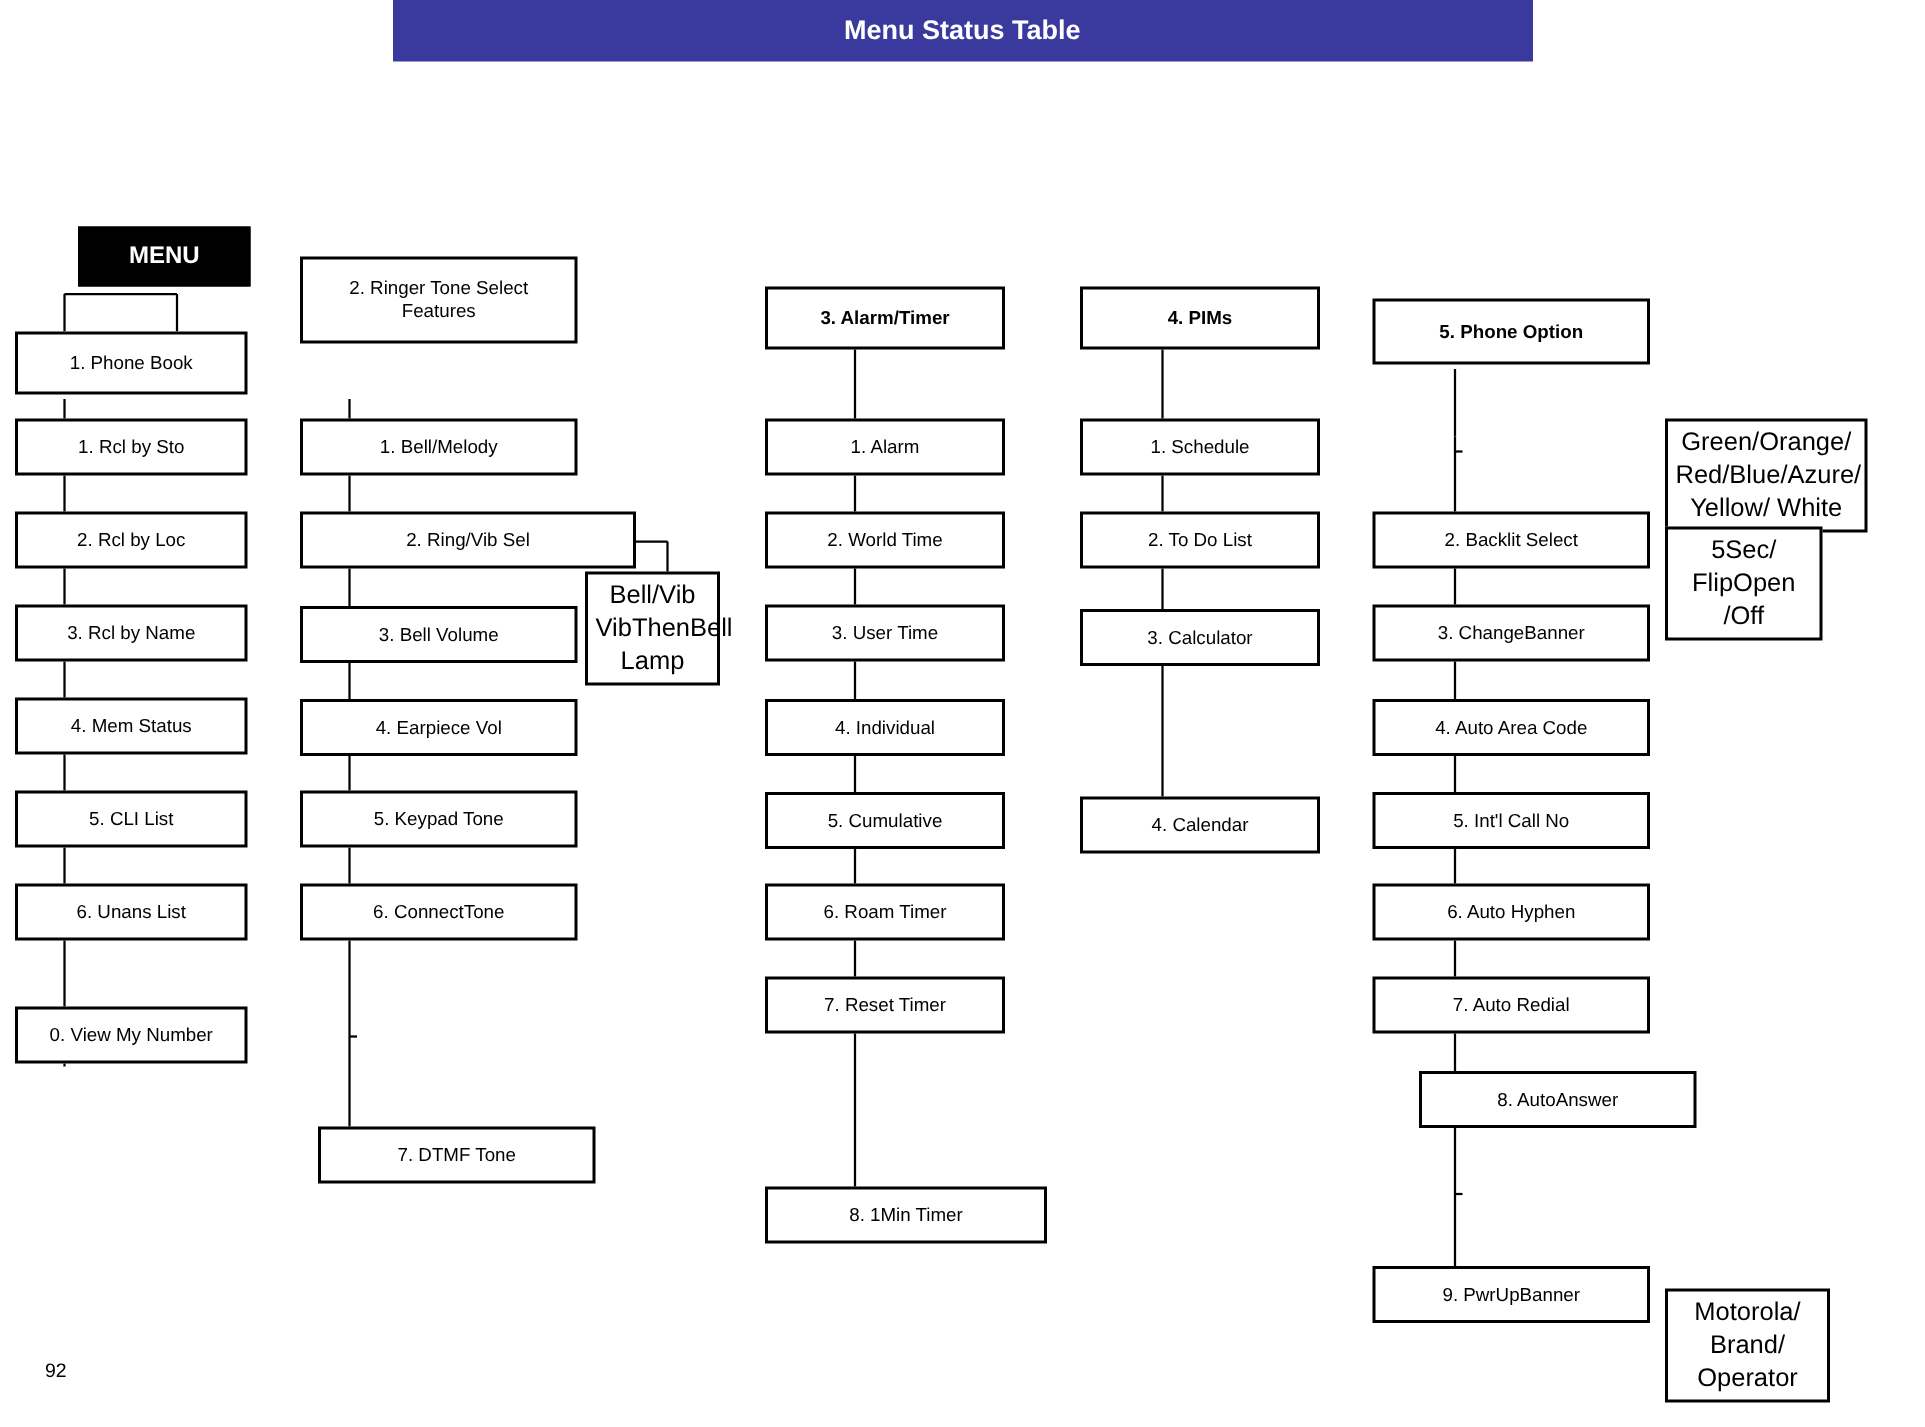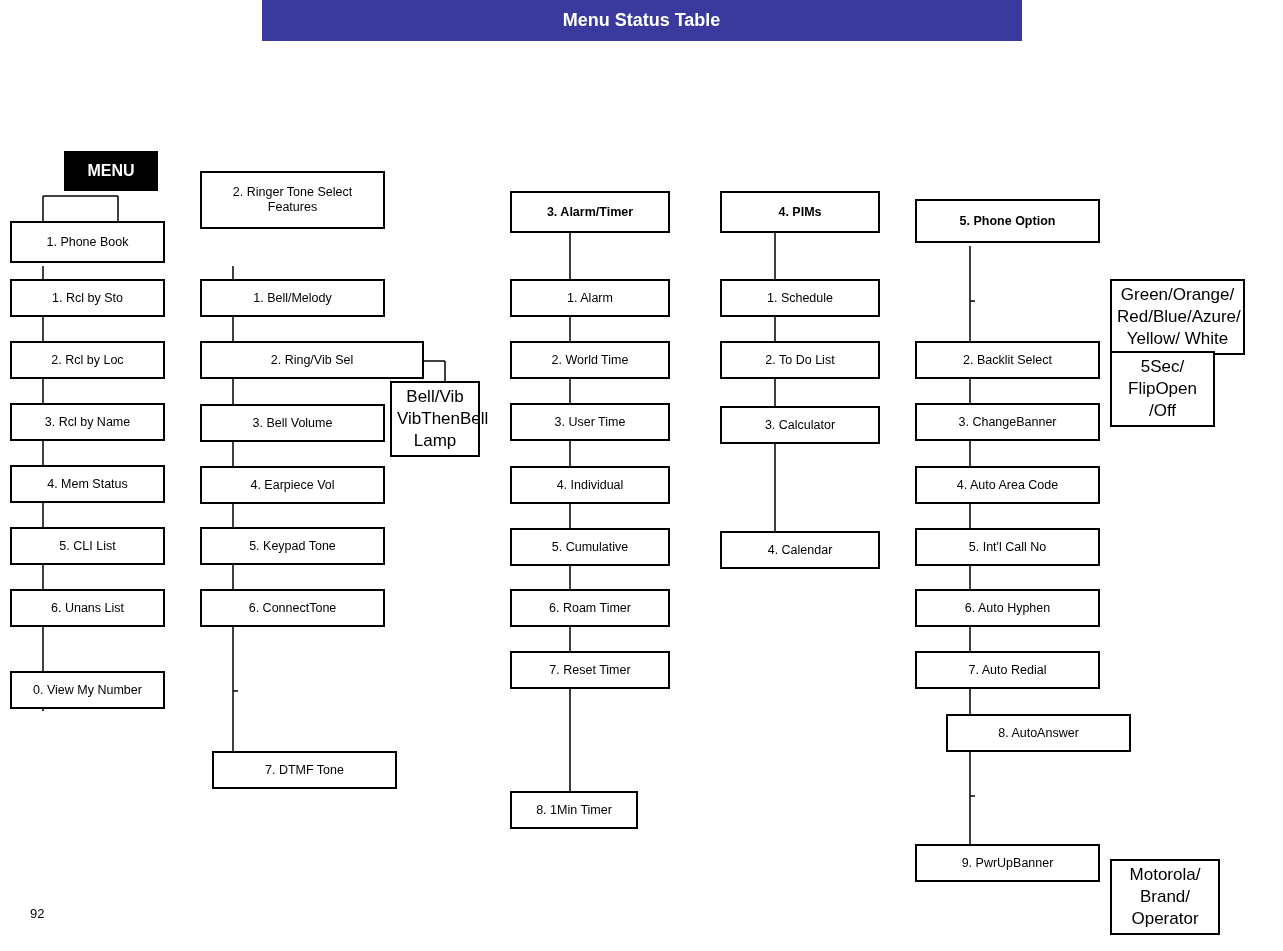--- a/index.html
+++ b/index.html
@@ -160,21 +160,21 @@
   <line x1="1130" y1="250" x2="1148" y2="250"></line>
   <line x1="1148" y1="250" x2="1148" y2="265"></line>
 
   <line x1="1130" y1="312" x2="1148" y2="312"></line>
   <line x1="1148" y1="312" x2="1148" y2="340"></line>
 
   <line x1="1130" y1="810" x2="1148" y2="810"></line>
   <line x1="1148" y1="810" x2="1148" y2="825"></line>
 </svg>
 
-<div class="node menu-node" style="left:64px;top:100px;width:94px;height:40px;">
+<div class="node menu-node" style="left:52px;top:100px;width:115px;height:40px;">
   <span>MENU</span>
 </div>
 
 <div class="node" style="left:10px;top:170px;width:155px;height:42px;">
   <span>1. Phone  Book</span>
 </div>
 <div class="node" style="left:10px;top:228px;width:155px;height:38px;">
   <span>1. Rcl by Sto</span>
 </div>
 <div class="node" style="left:10px;top:290px;width:155px;height:38px;">
@@ -244,21 +244,21 @@
 </div>
 <div class="node" style="left:510px;top:477px;width:160px;height:38px;">
   <span>5. Cumulative</span>
 </div>
 <div class="node" style="left:510px;top:538px;width:160px;height:38px;">
   <span>6. Roam Timer</span>
 </div>
 <div class="node" style="left:510px;top:600px;width:160px;height:38px;">
   <span>7. Reset Timer</span>
 </div>
-<div class="node" style="left:510px;top:740px;width:128px;height:38px;">
+<div class="node" style="left:510px;top:740px;width:188px;height:38px;">
   <span>8. 1Min Timer</span>
 </div>
 
 <div class="node" style="left:720px;top:140px;width:160px;height:42px;font-weight:bold;">
   <span>4. PIMs</span>
 </div>
 <div class="node" style="left:720px;top:228px;width:160px;height:38px;">
   <span>1. Schedule</span>
 </div>
 <div class="node" style="left:720px;top:290px;width:160px;height:38px;">

